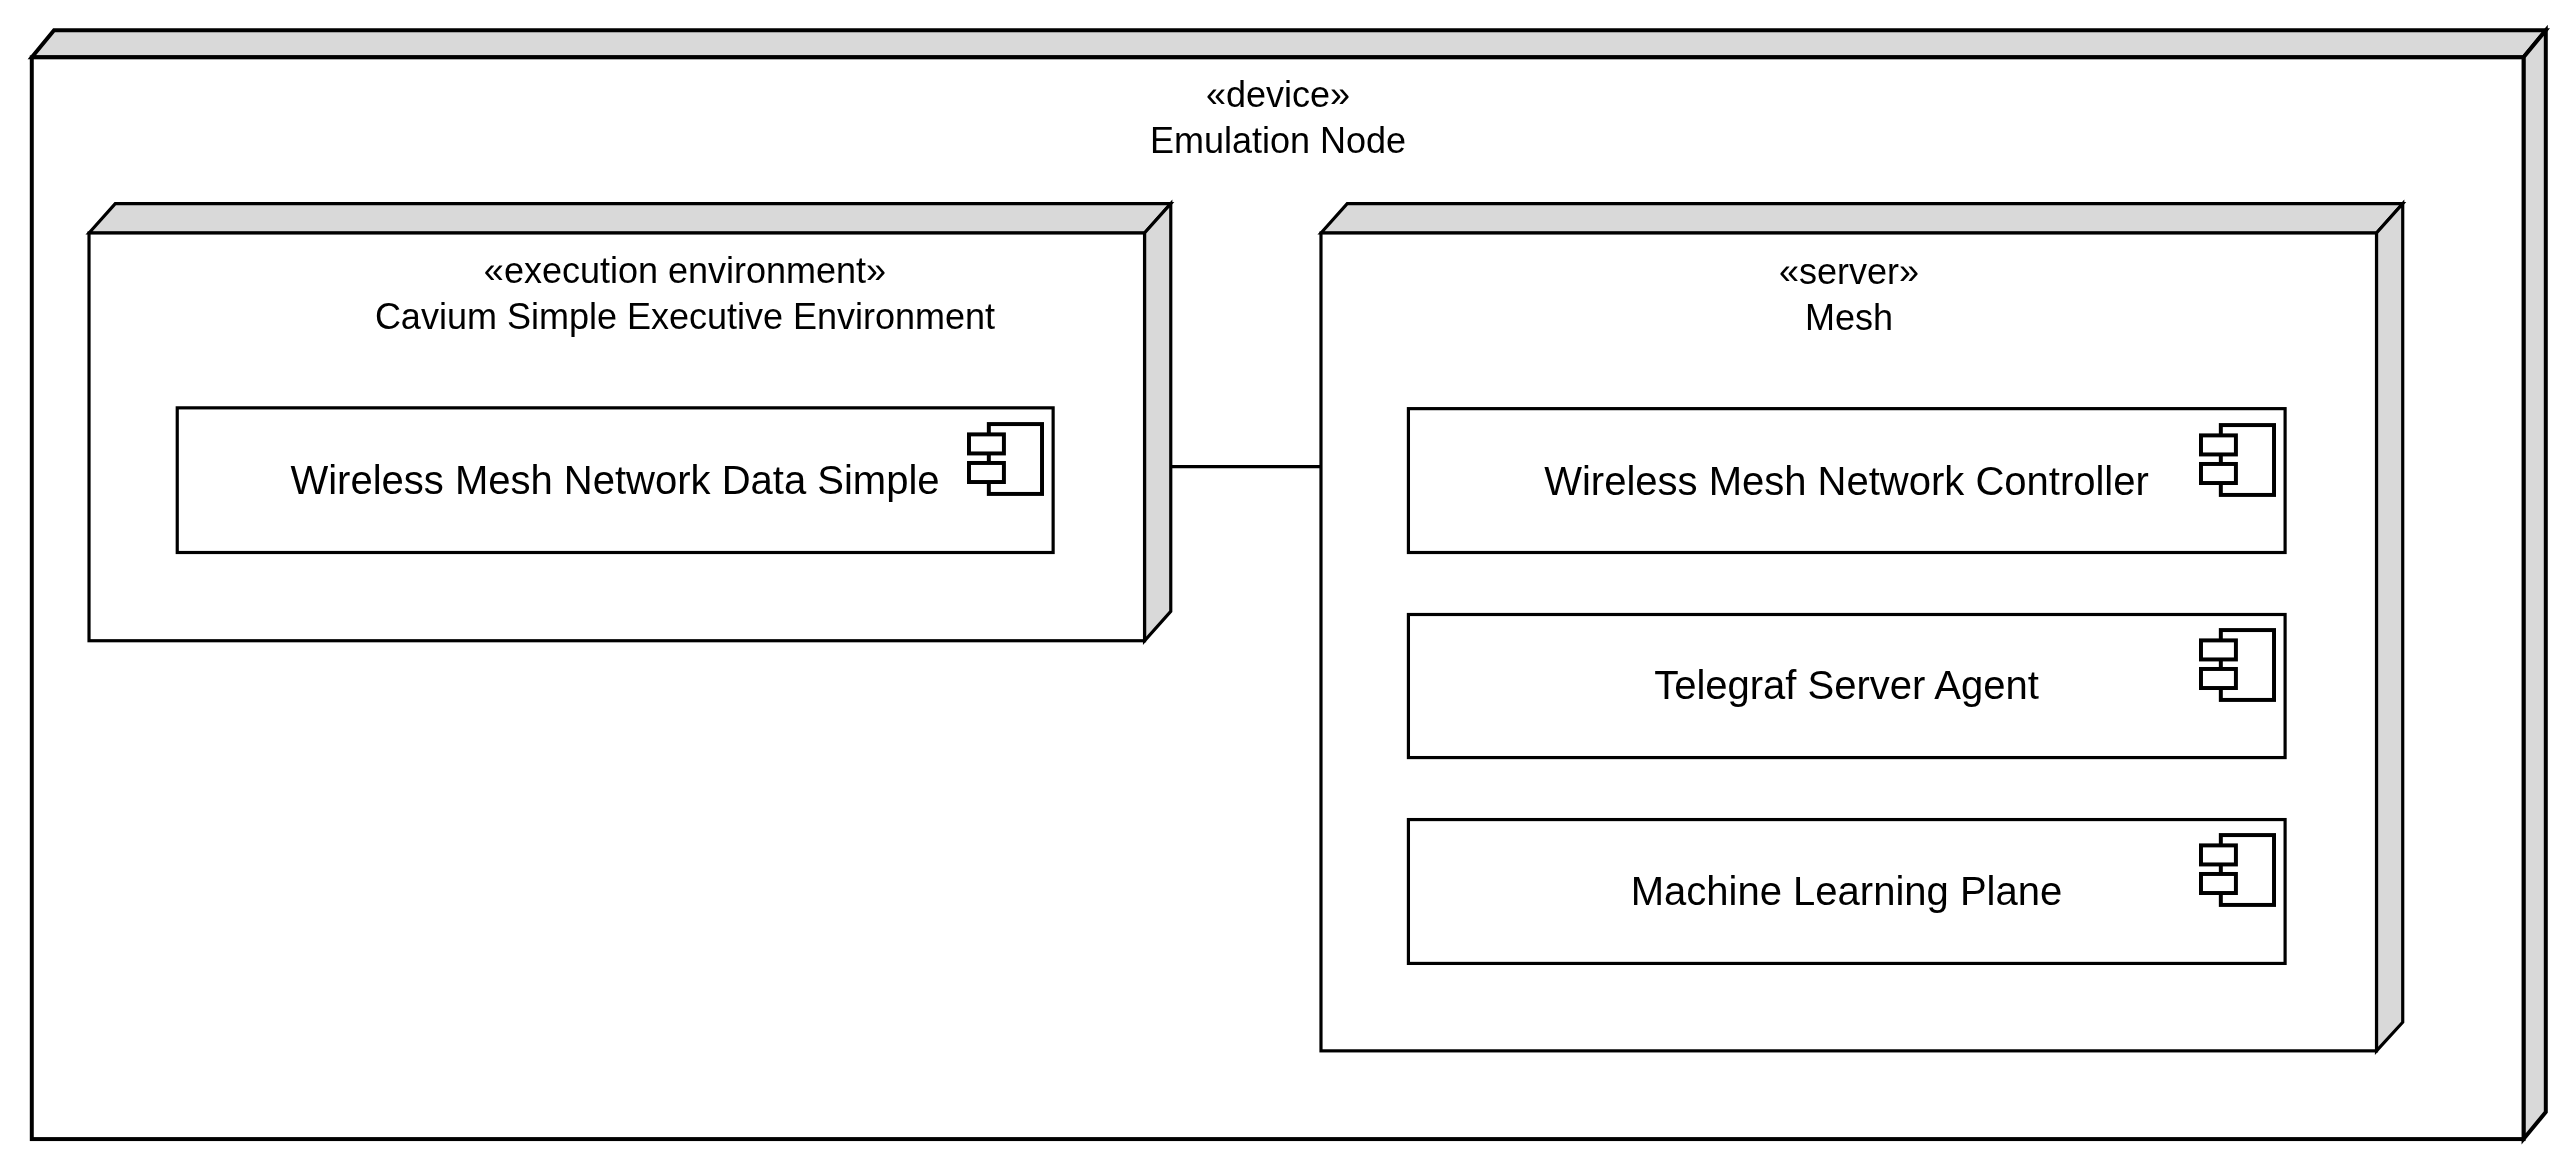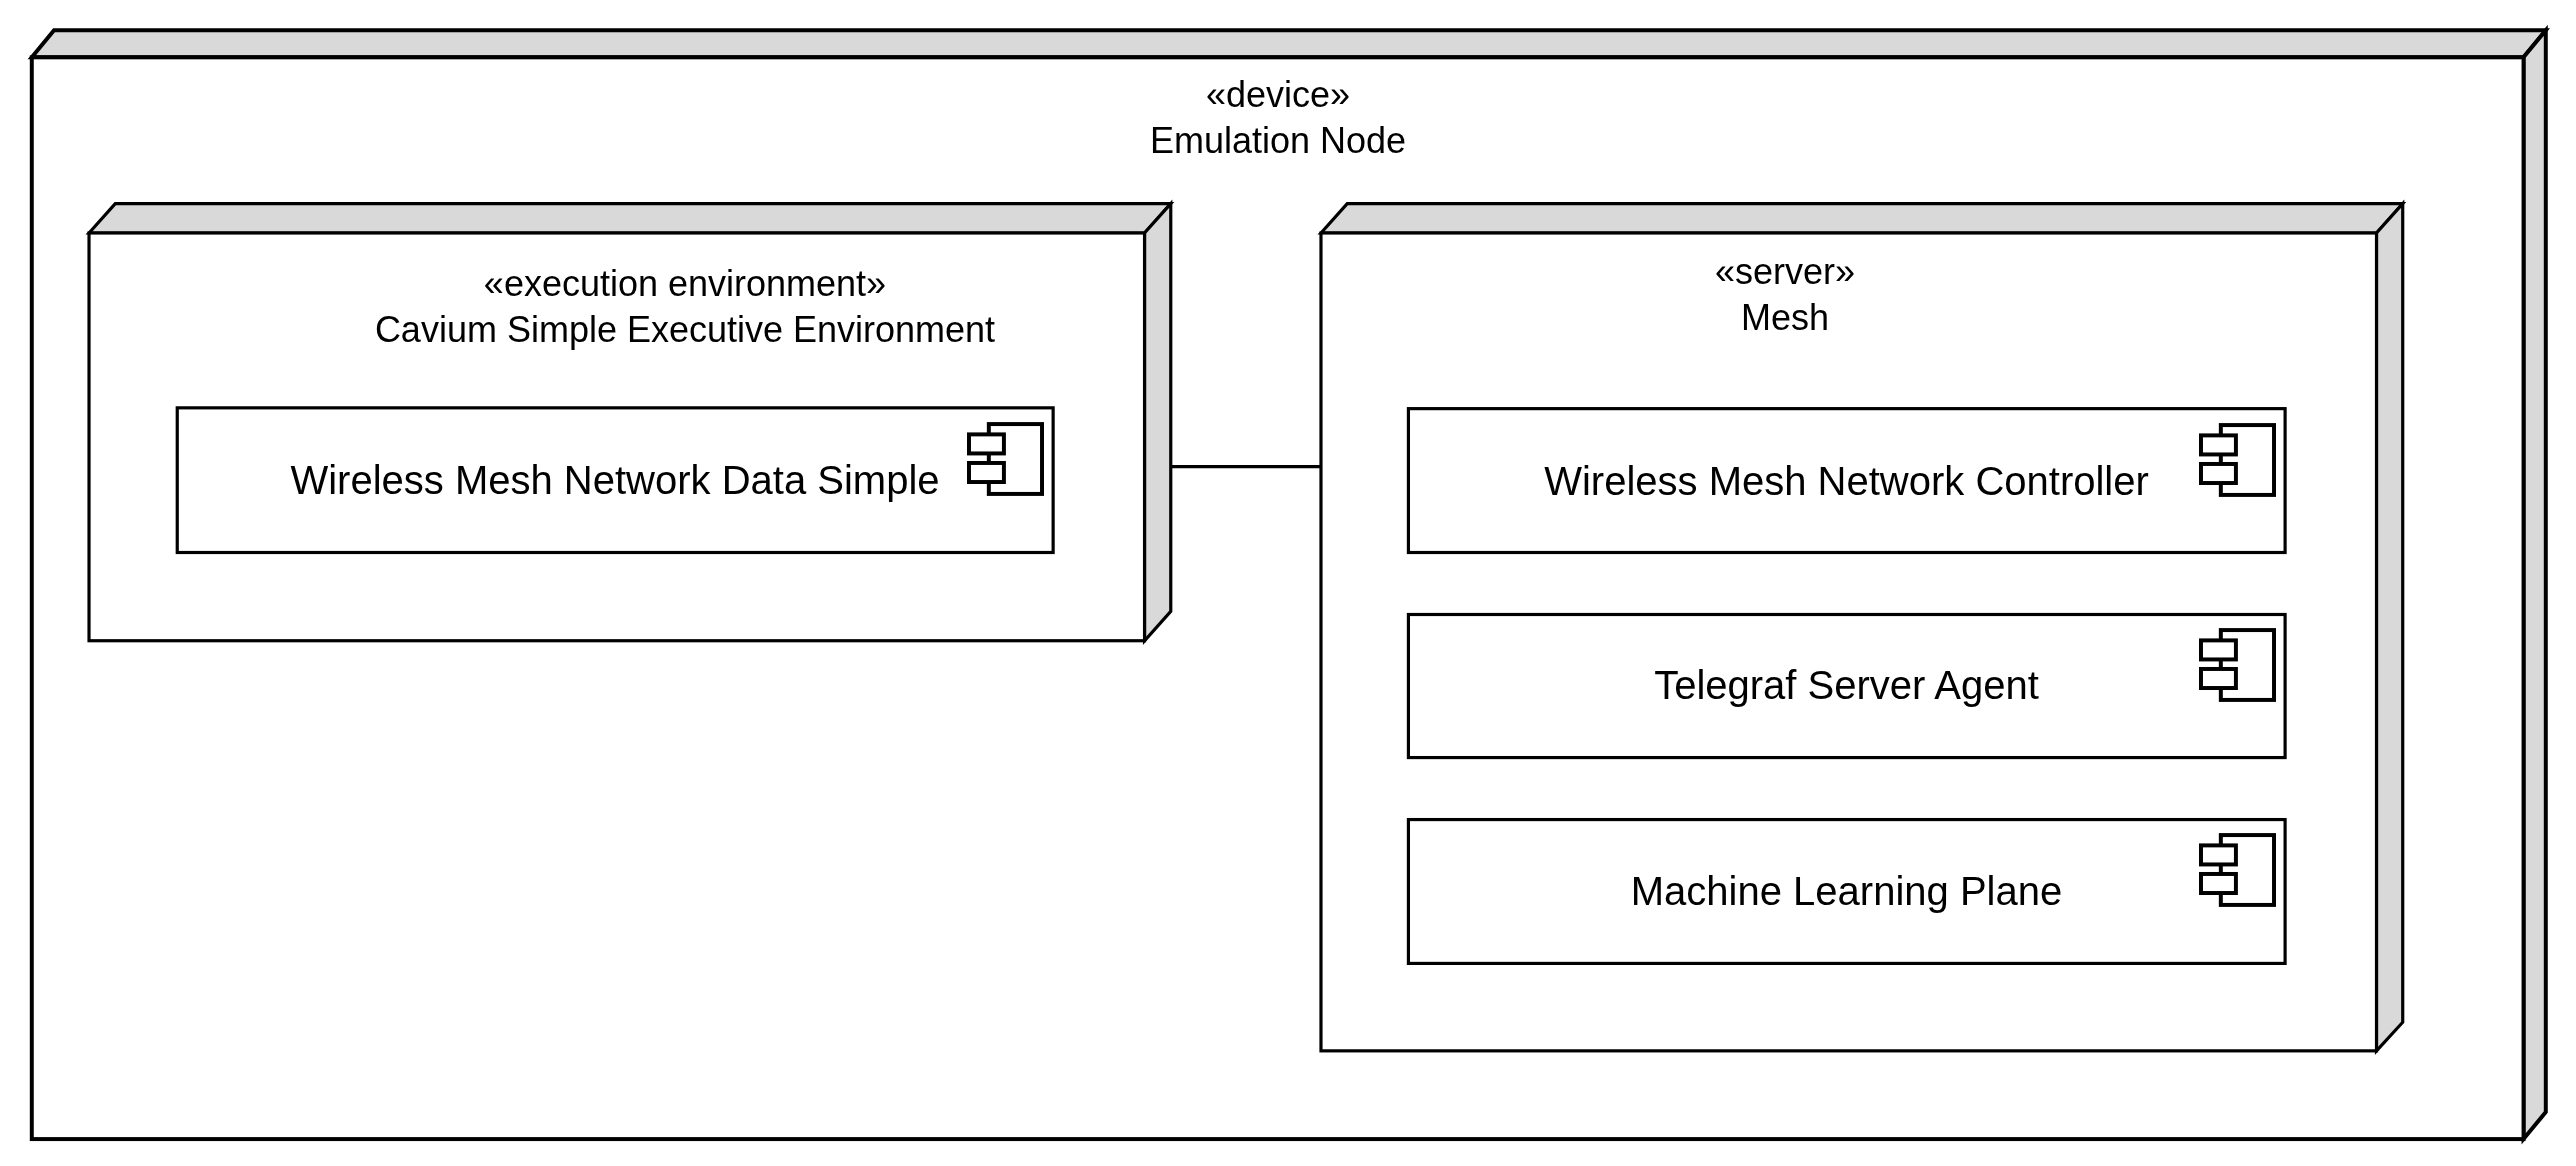--- a/index.html
+++ b/index.html
@@ -73,26 +73,26 @@
     <rect x="1772" y="514" width="1103" height="181" stroke="#000000" stroke-width="4" fill="#ffffff"></rect>
     <rect x="1772" y="773" width="1103" height="180" stroke="#000000" stroke-width="4" fill="#ffffff"></rect>
     <rect x="1772" y="1031" width="1103" height="181" stroke="#000000" stroke-width="4" fill="#ffffff"></rect>
   </svg>
 
   <div class="caption" style="left:32px; top:72px; width:2492px;">
     <div>«device»</div>
     <div>Emulation Node</div>
   </div>
 
-  <div class="caption" style="left:89px; top:261px; width:1192px;">
+  <div class="caption" style="left:89px; top:248px; width:1192px;">
     <div>«execution environment»</div>
     <div>Cavium Simple Executive Environment</div>
   </div>
 
-  <div class="caption" style="left:1257px; top:249px; width:1056px;">
+  <div class="caption" style="left:1321px; top:249px; width:1056px;">
     <div>«server»</div>
     <div>Mesh</div>
   </div>
 
   <div class="component-label-box" style="left:177px; top:408px; width:876px; height:145px;">
     <span>Wireless Mesh Network Data Simple</span>
     <svg class="component-icon-svg" width="77" height="74" viewBox="0 0 97 93">
       <rect x="27.5" y="2.5" width="67" height="88" fill="#ffffff" stroke="#000000" stroke-width="5"></rect>
       <rect x="2.5" y="15.5" width="44" height="24" fill="#ffffff" stroke="#000000" stroke-width="5"></rect>
       <rect x="2.5" y="51.5" width="44" height="24" fill="#ffffff" stroke="#000000" stroke-width="5"></rect>

